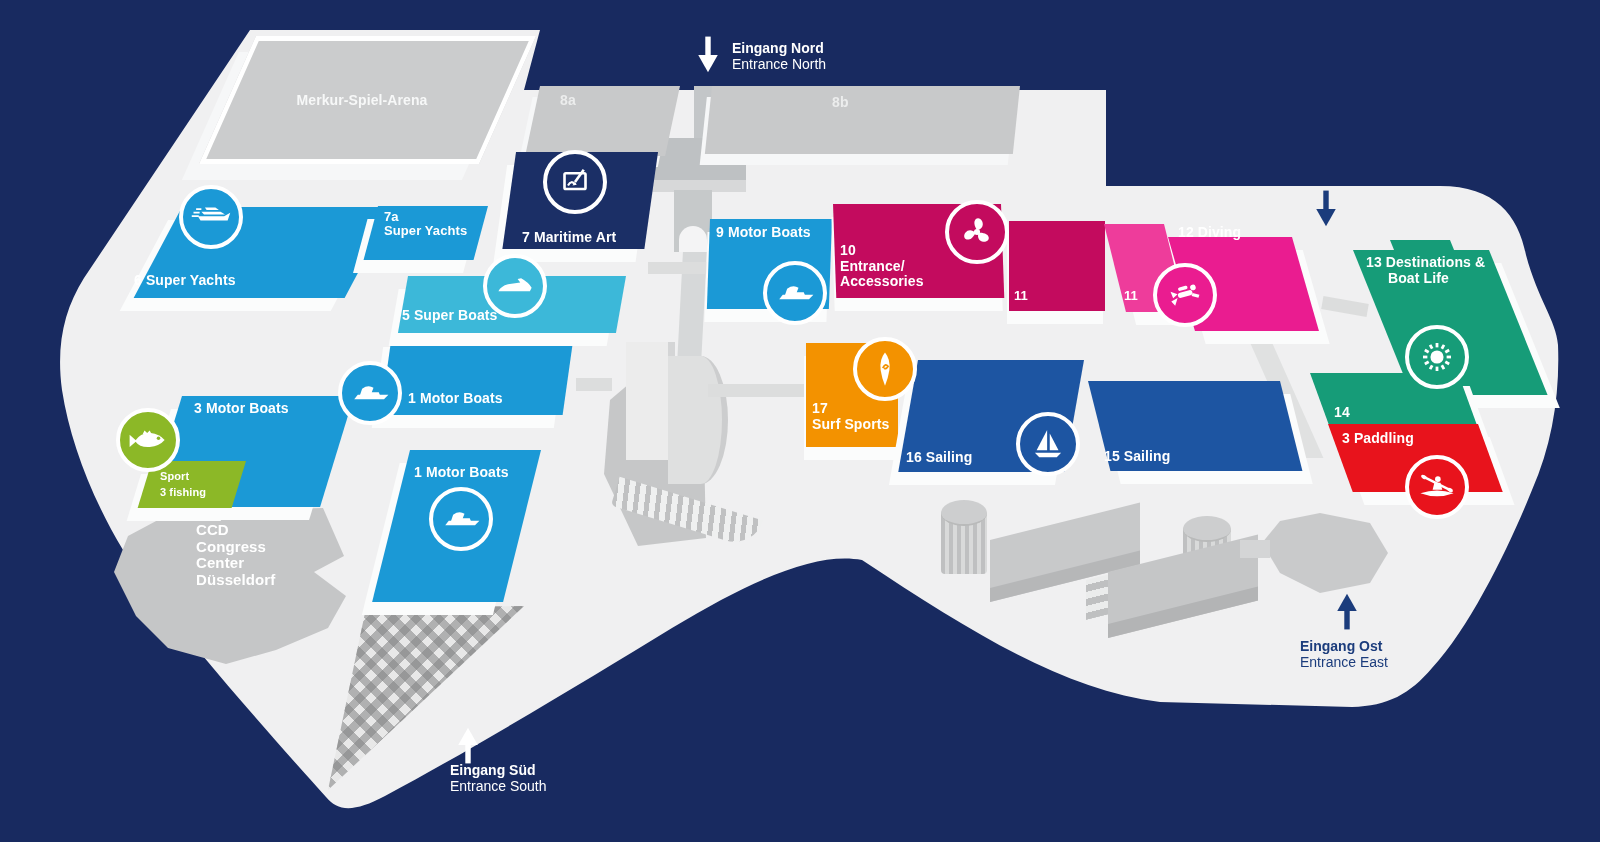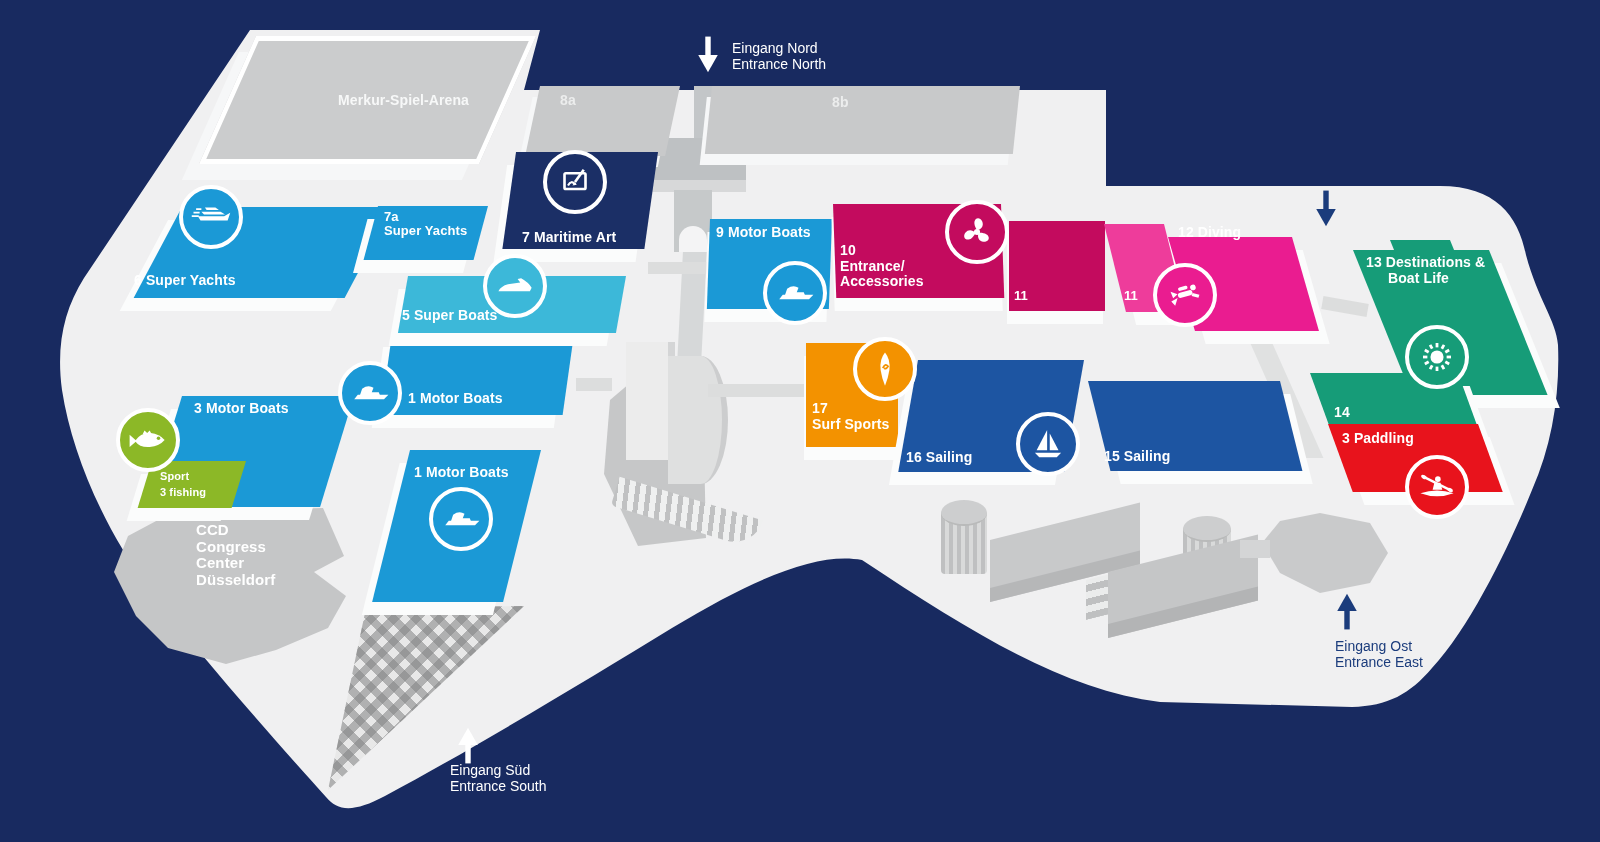--- a/index.html
+++ b/index.html
@@ -48,21 +48,21 @@
   #b3f{left:116px;top:408px;background:#8cb827}
   #b1{left:429px;top:487px;background:#1b99d6}
   #b9{left:763px;top:261px;background:#1b99d6}
   #b10{left:945px;top:200px;background:#c30b5e}
   #b12{left:1153px;top:263px;background:#ea1c90}
   #b13{left:1405px;top:325px;background:#169c78}
   #b16{left:1016px;top:412px;background:#1d55a2}
   #b14p{left:1405px;top:455px;background:#e8131c}
   #b17{left:853px;top:337px;background:#f39200}
   
-  #l-arena{left:255px;top:92px;width:214px;text-align:right;color:#f7f8f8}
+  #l-arena{left:255px;top:92px;width:214px;text-align:center;color:#f7f8f8}
   #l8a{left:560px;top:92px;color:#eceded}
   #l8b{left:832px;top:94px;color:#eceded}
   #l6{left:134px;top:272px}
   #l7a{left:384px;top:210px;font-size:13px;line-height:14px}
   #l7{left:522px;top:229px}
   #l5{left:402px;top:307px}
   #l4{left:408px;top:390px}
   #l3{left:194px;top:400px}
   #lsport{left:160px;top:468px;font-size:11px;line-height:16px}
   #lccd{left:196px;top:522px;font-size:15px;line-height:16.5px}
@@ -73,27 +73,27 @@
   #l11e{left:1124px;top:288px;font-size:13px}
   #l12{left:1178px;top:224px}
   #l13{left:1366px;top:254px}
   #l14{left:1334px;top:404px}
   #l14p{left:1342px;top:430px}
   #l17{left:812px;top:400px}
   #l16{left:906px;top:449px}
   #l15{left:1104px;top:448px}
   
   .ent{position:absolute;z-index:7;font-size:14px;line-height:16px}
-  .ent .de{display:block;font-weight:normal}
+  .ent .de{display:block;font-weight:bold}
   .ent .en{display:block}
   .ent-white{color:#fff}
   .ent-navy{color:#1b3c7c}
   #ent-north-text{left:732px;top:40px}
   #ent-ne-text{left:1253px;top:106px}
-  #ent-east-text{left:1335px;top:638px}
+  #ent-east-text{left:1300px;top:638px}
   #ent-south-text{left:450px;top:762px}
   .arrow{position:absolute;z-index:7;width:26px;height:38px}
   #arr-north{left:695px;top:36px;color:#fff}
   #arr-ne{left:1313px;top:190px;color:#1b3c7c}
   #arr-east{left:1334px;top:592px;color:#1b3c7c;transform:rotate(180deg)}
   #arr-south{left:455px;top:726px;color:#fff;transform:rotate(180deg)}
   .arrow svg{width:100%;height:100%;fill:currentColor}
   
   #ccd{left:108px;top:498px;width:250px;height:175px;background:#c5c6c7;clip-path:polygon(20px 38px,65px 14px,215px 10px,236px 58px,206px 74px,238px 98px,220px 130px,168px 152px,118px 166px,60px 150px,28px 118px,6px 74px)}
   #pier{left:325px;top:600px;width:205px;height:205px;background:#e8e8e8;background-image:repeating-linear-gradient(45deg,rgba(130,131,132,.55) 0 8px,transparent 8px 16px),repeating-linear-gradient(-45deg,rgba(130,131,132,.55) 0 8px,transparent 8px 16px);clip-path:polygon(41px 8px,199px 6px,3px 190px)}

